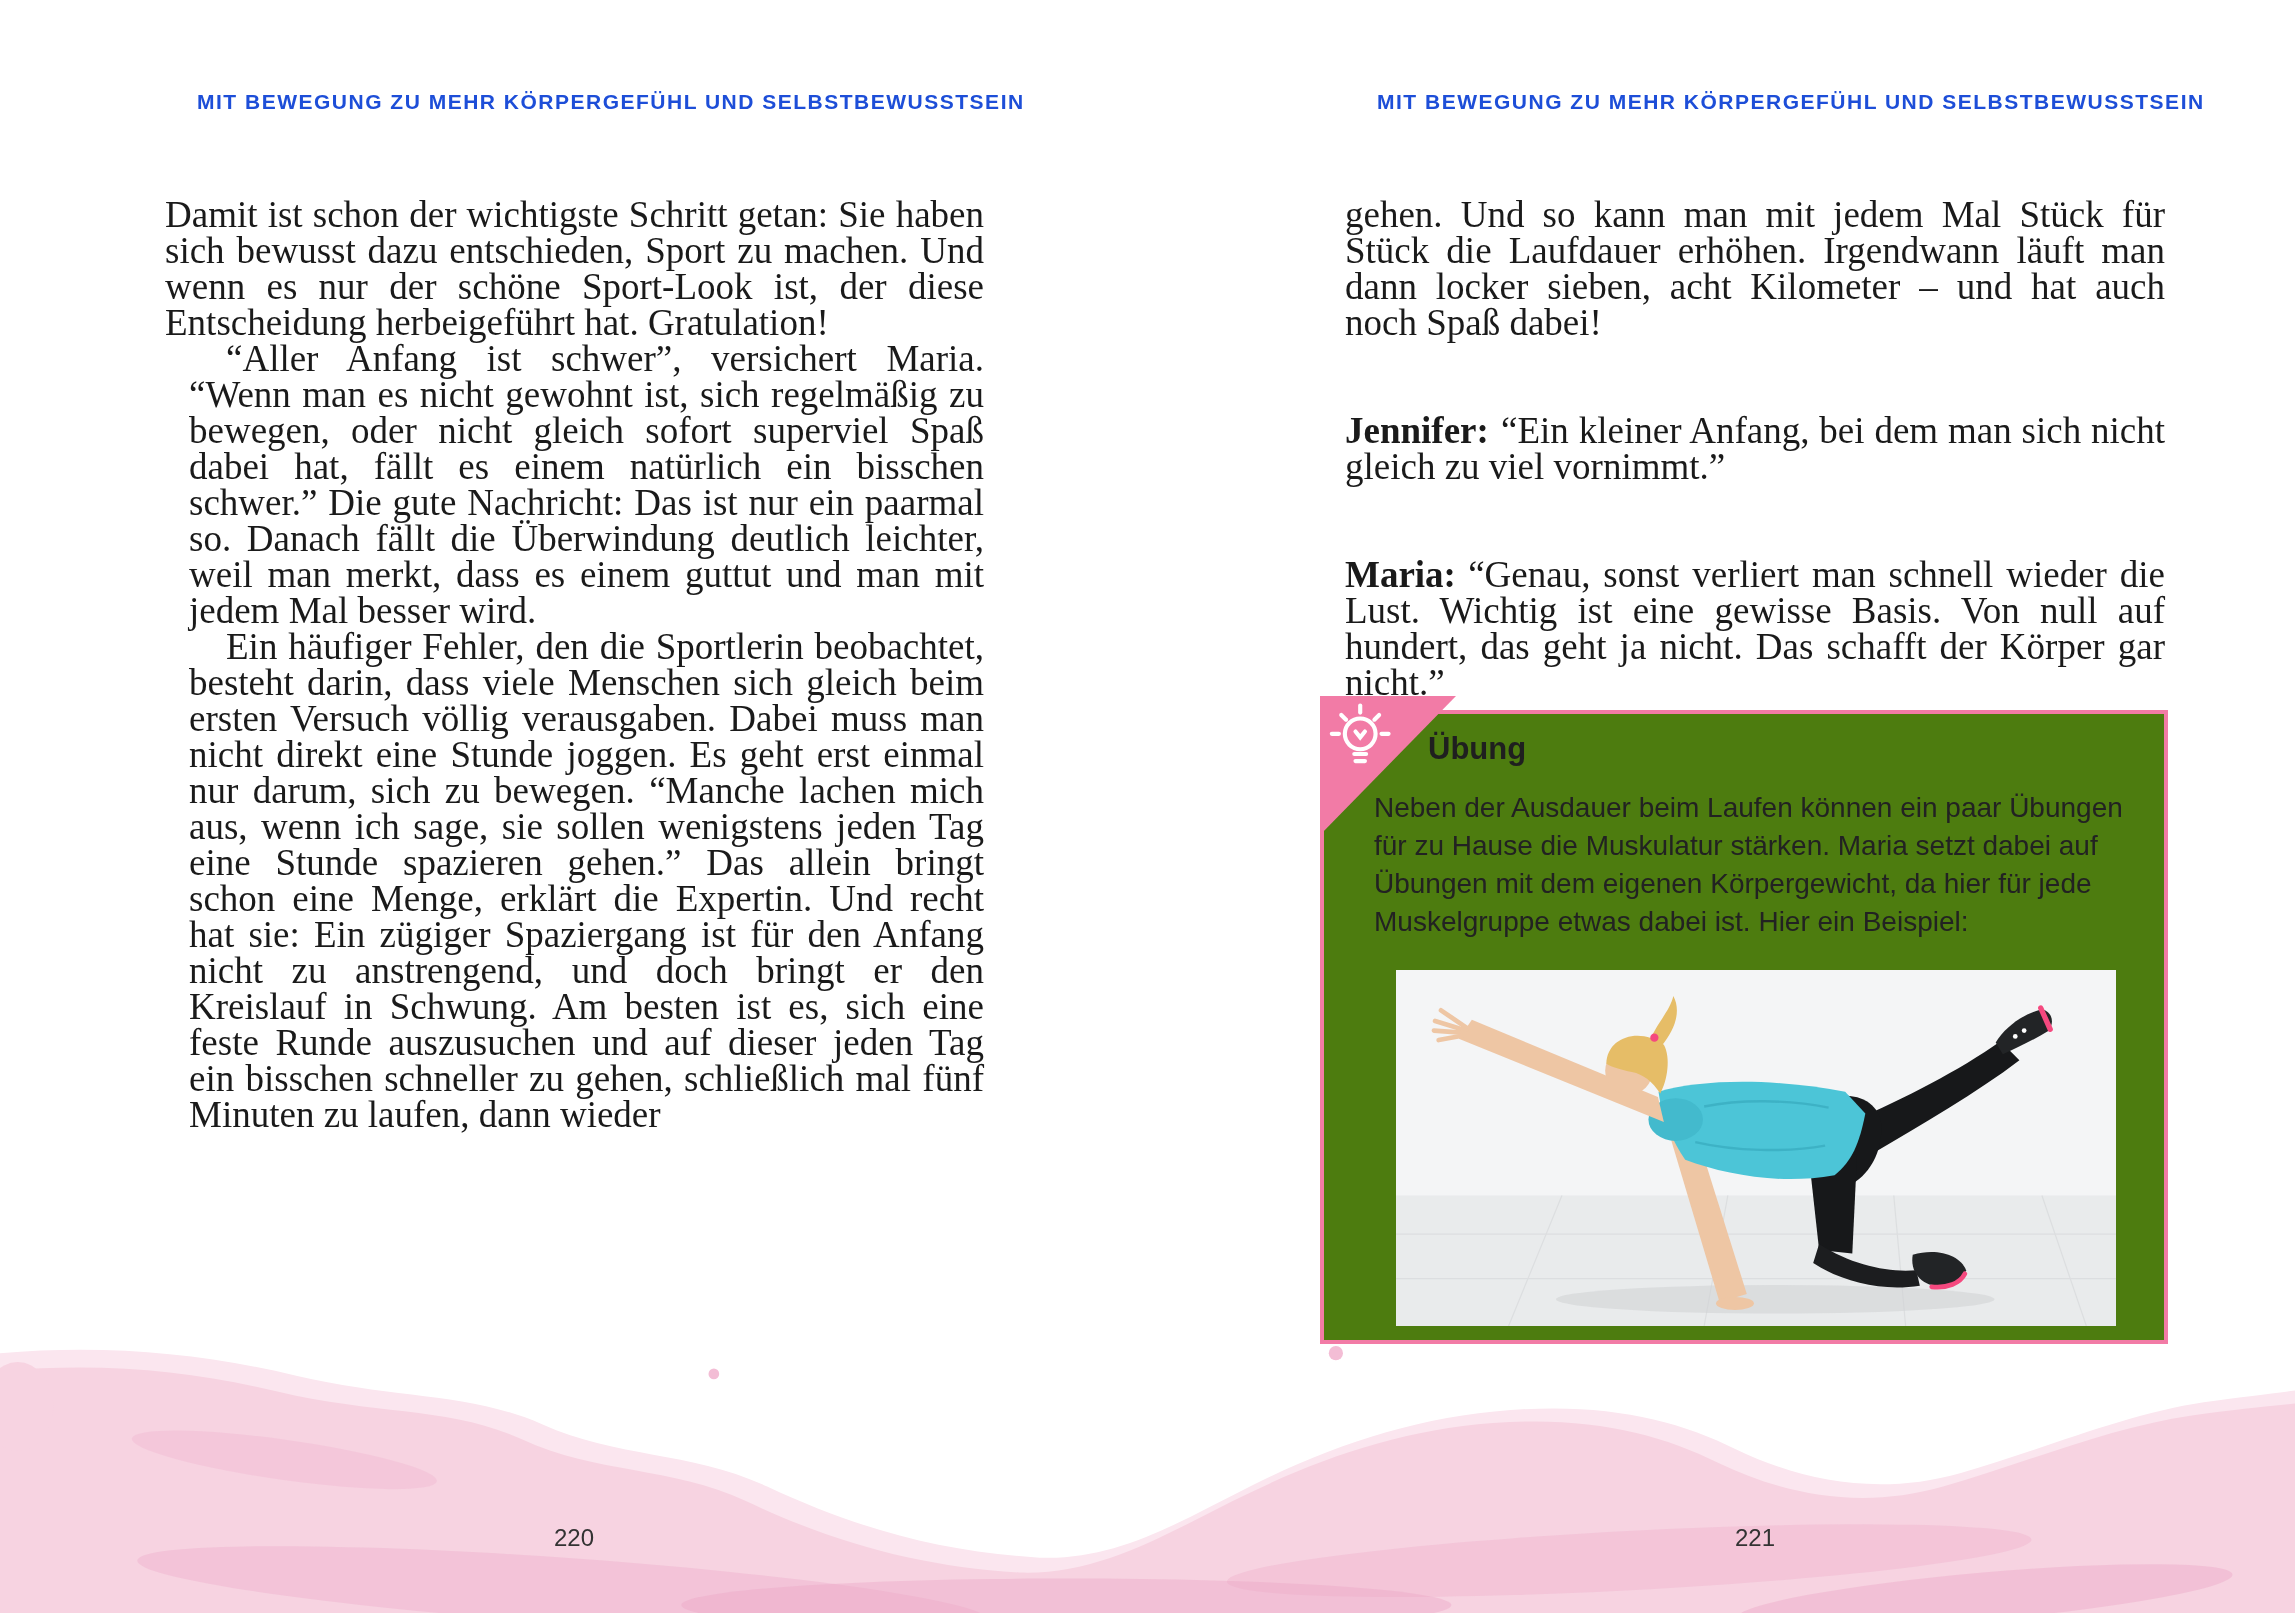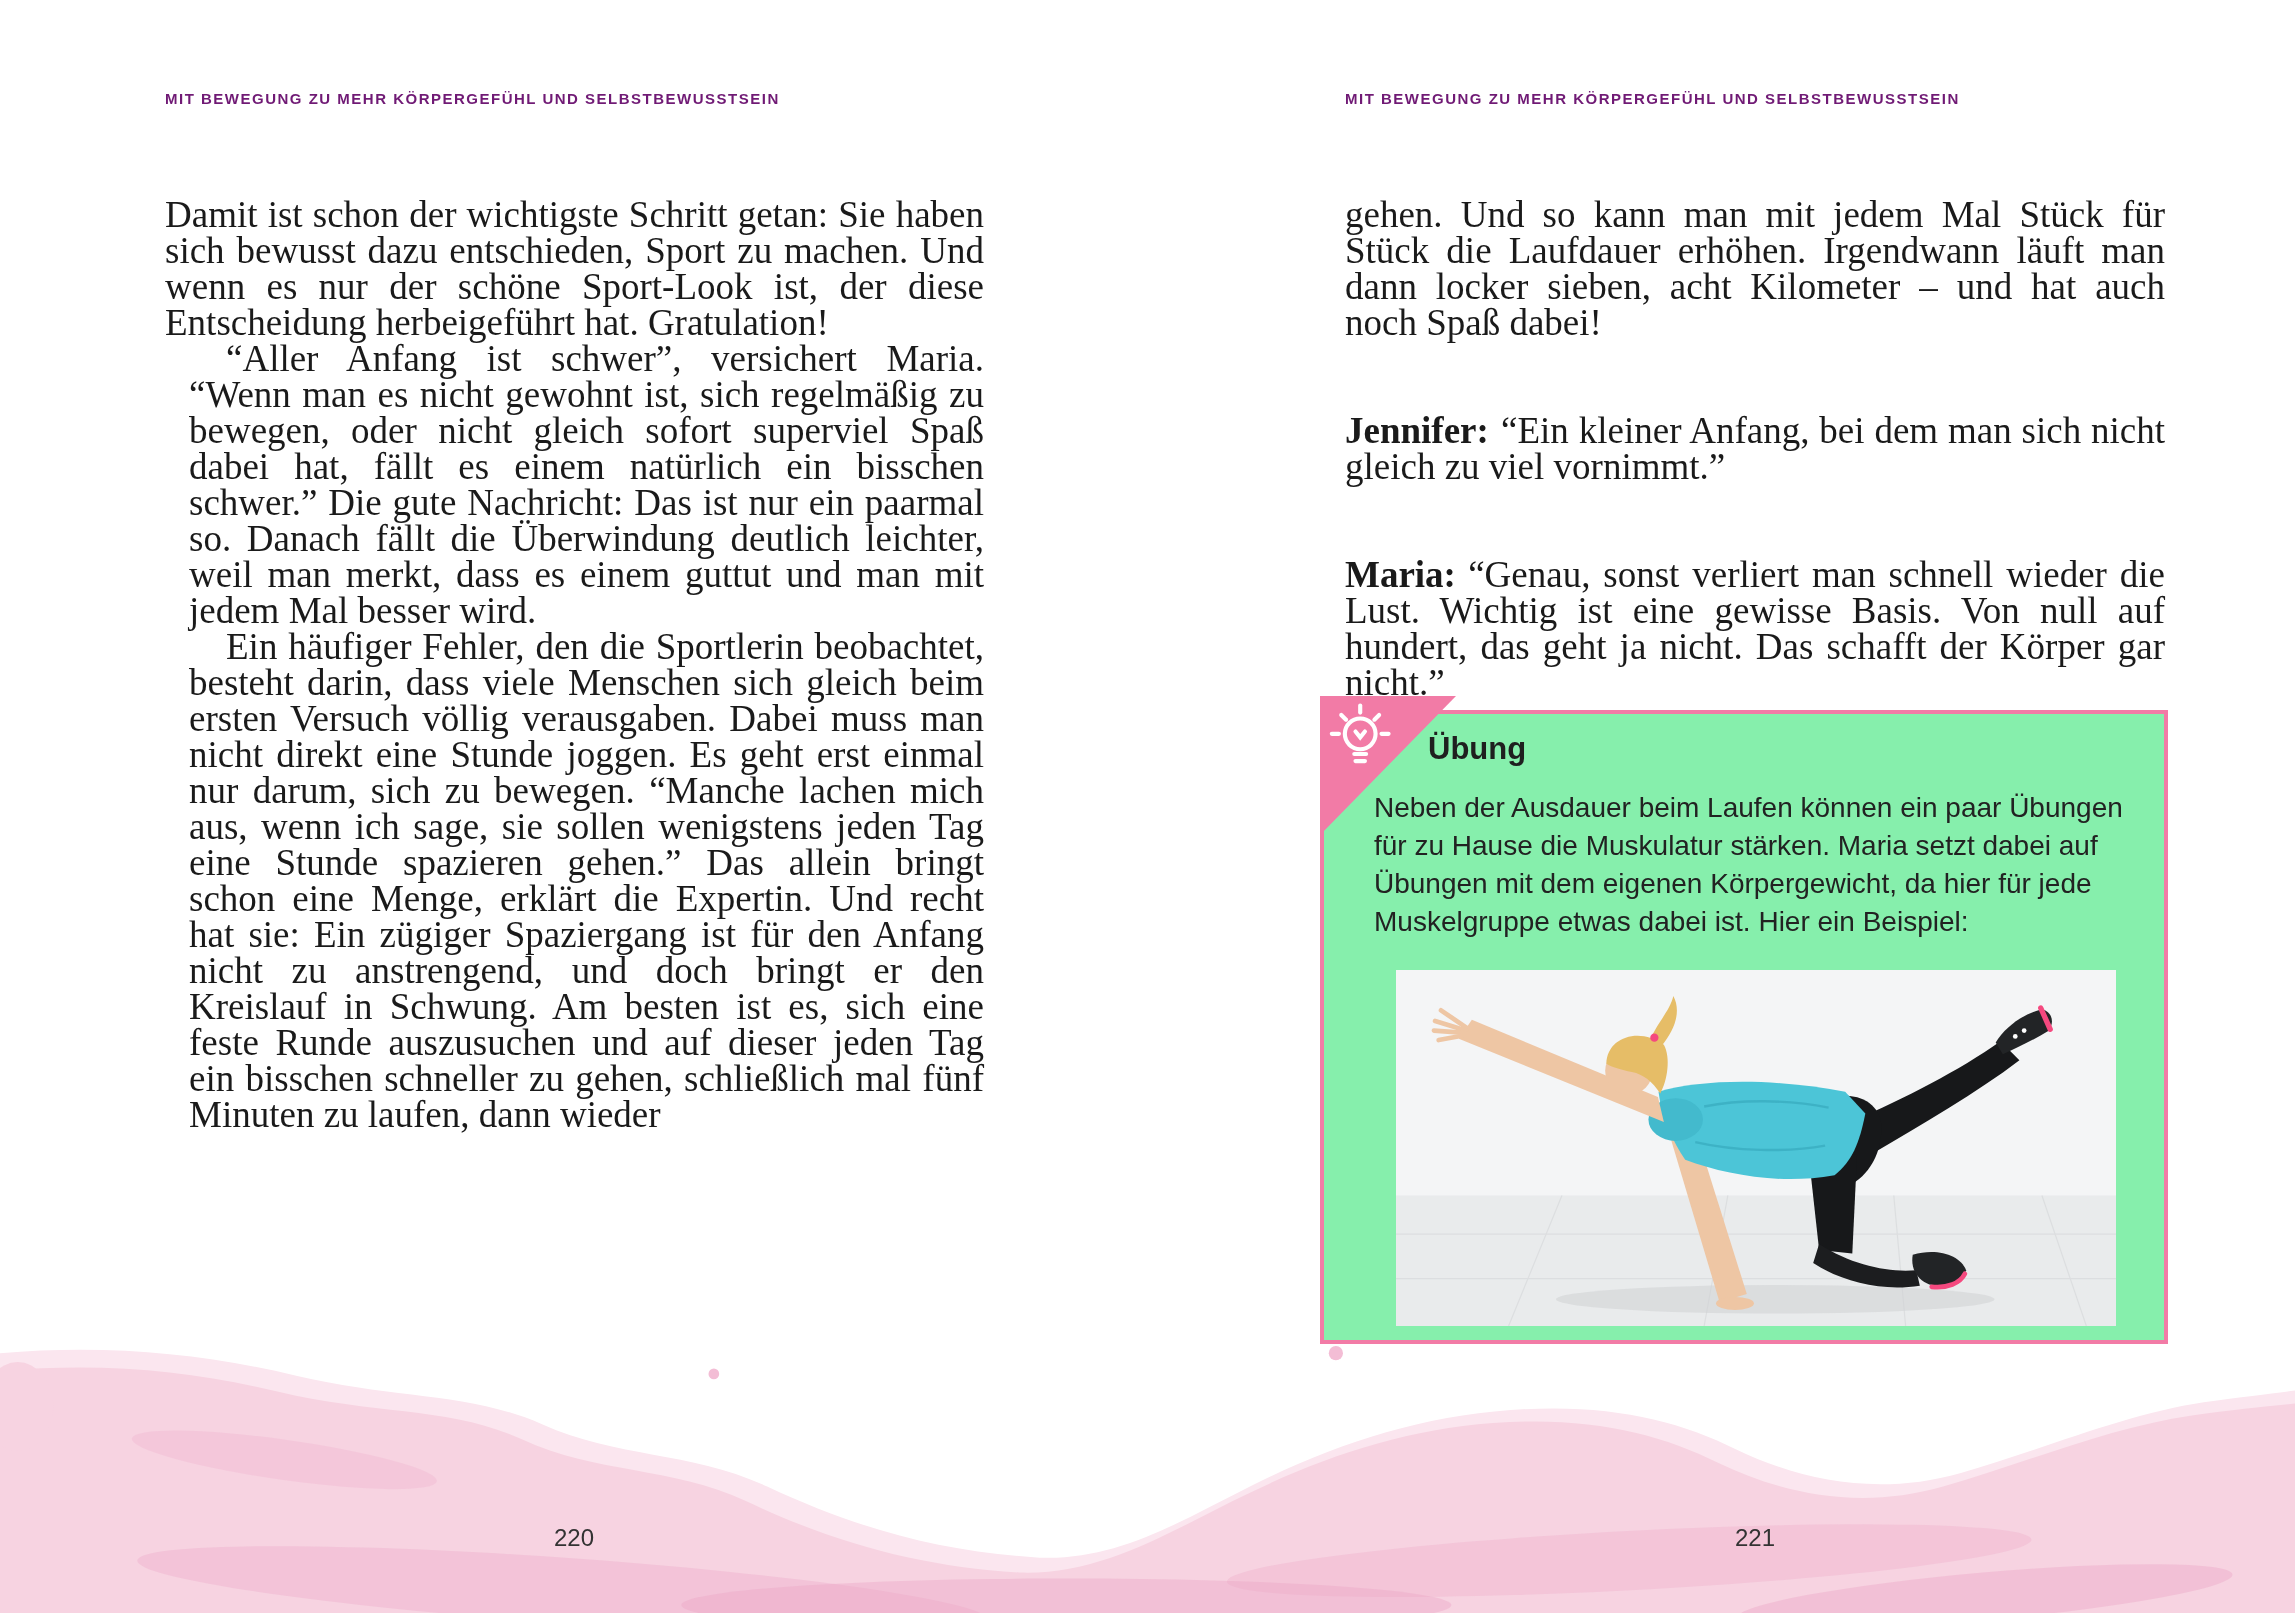--- a/index.html
+++ b/index.html
@@ -10,43 +10,43 @@
     color:#1a1a1a;
     position:relative;
     overflow:hidden;
   }
   .spread { position:absolute; inset:0; }
 
   
   .running-head {
     position:absolute; top:90px;
     font-family:"Liberation Sans", sans-serif;
-    font-weight:bold; font-size:15px; letter-spacing:1.5px;
-    color:#701a75; white-space:nowrap; z-index:2;
+    font-weight:bold; font-size:21px; letter-spacing:1.5px;
+    color:#1d4ed8; white-space:nowrap; z-index:2;margin-left:32px;
   }
   .head-left  { left:165px; }
   .head-right { left:1345px; }
 
   
   .body-col {
     position:absolute; top:197px;
     font-size:37px; line-height:36px;
     text-align:justify; hyphens:auto; z-index:2;
   }
   .col-left  { left:165px;  width:819px; }
   .col-right { left:1345px; width:820px; }
   .body-col p.indent { text-indent:37px;margin-left:24px; }
   .body-col p.spaced { margin-top:72px; }
   .speaker { font-weight:bold; margin-right:0.33em; }
 
   
   .exercise-box {
     position:absolute; left:1320px; top:710px;
     width:848px; height:634px;
-    border:4.7px solid #f27ba6; background:#86efac; z-index:2;
+    border:4.7px solid #f27ba6; background:#4d7c0f; z-index:2;
   }
   .box-corner {
     position:absolute; left:-3.6px; top:-18px;
     width:136px; height:139px; z-index:3;
   }
   .box-title {
     position:absolute; left:104px; top:16.6px;
     font-family:"Liberation Sans", sans-serif;
     font-weight:bold; font-size:31px; color:#1f1f1f; z-index:4;
   }

